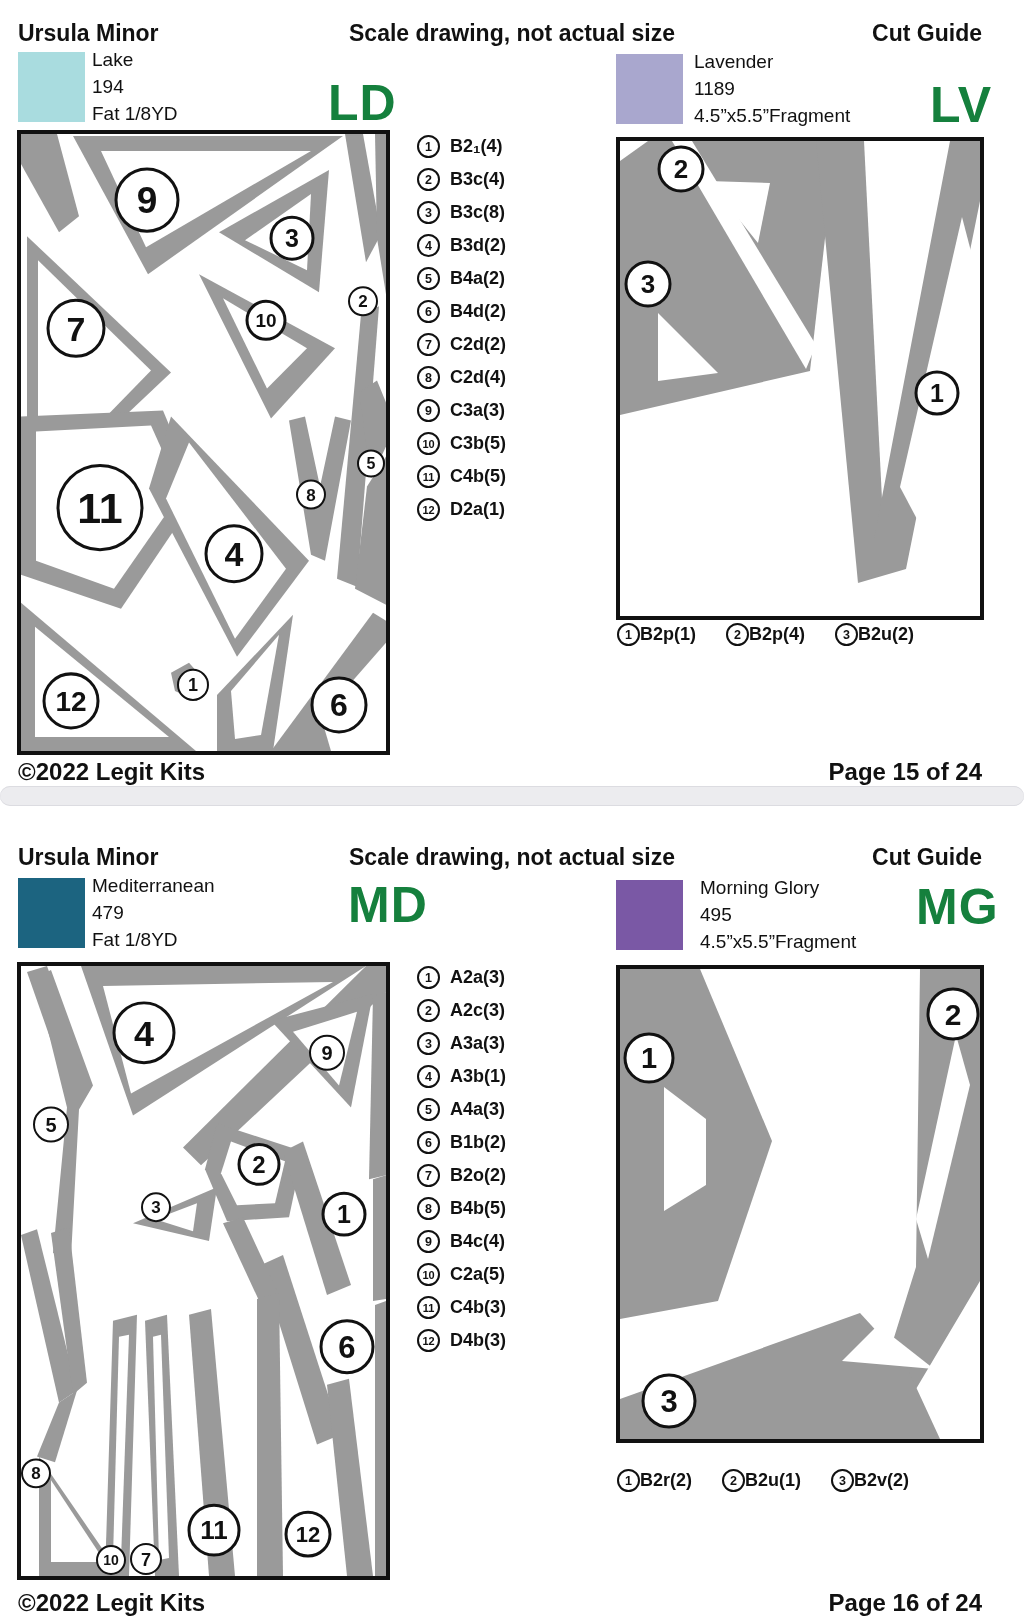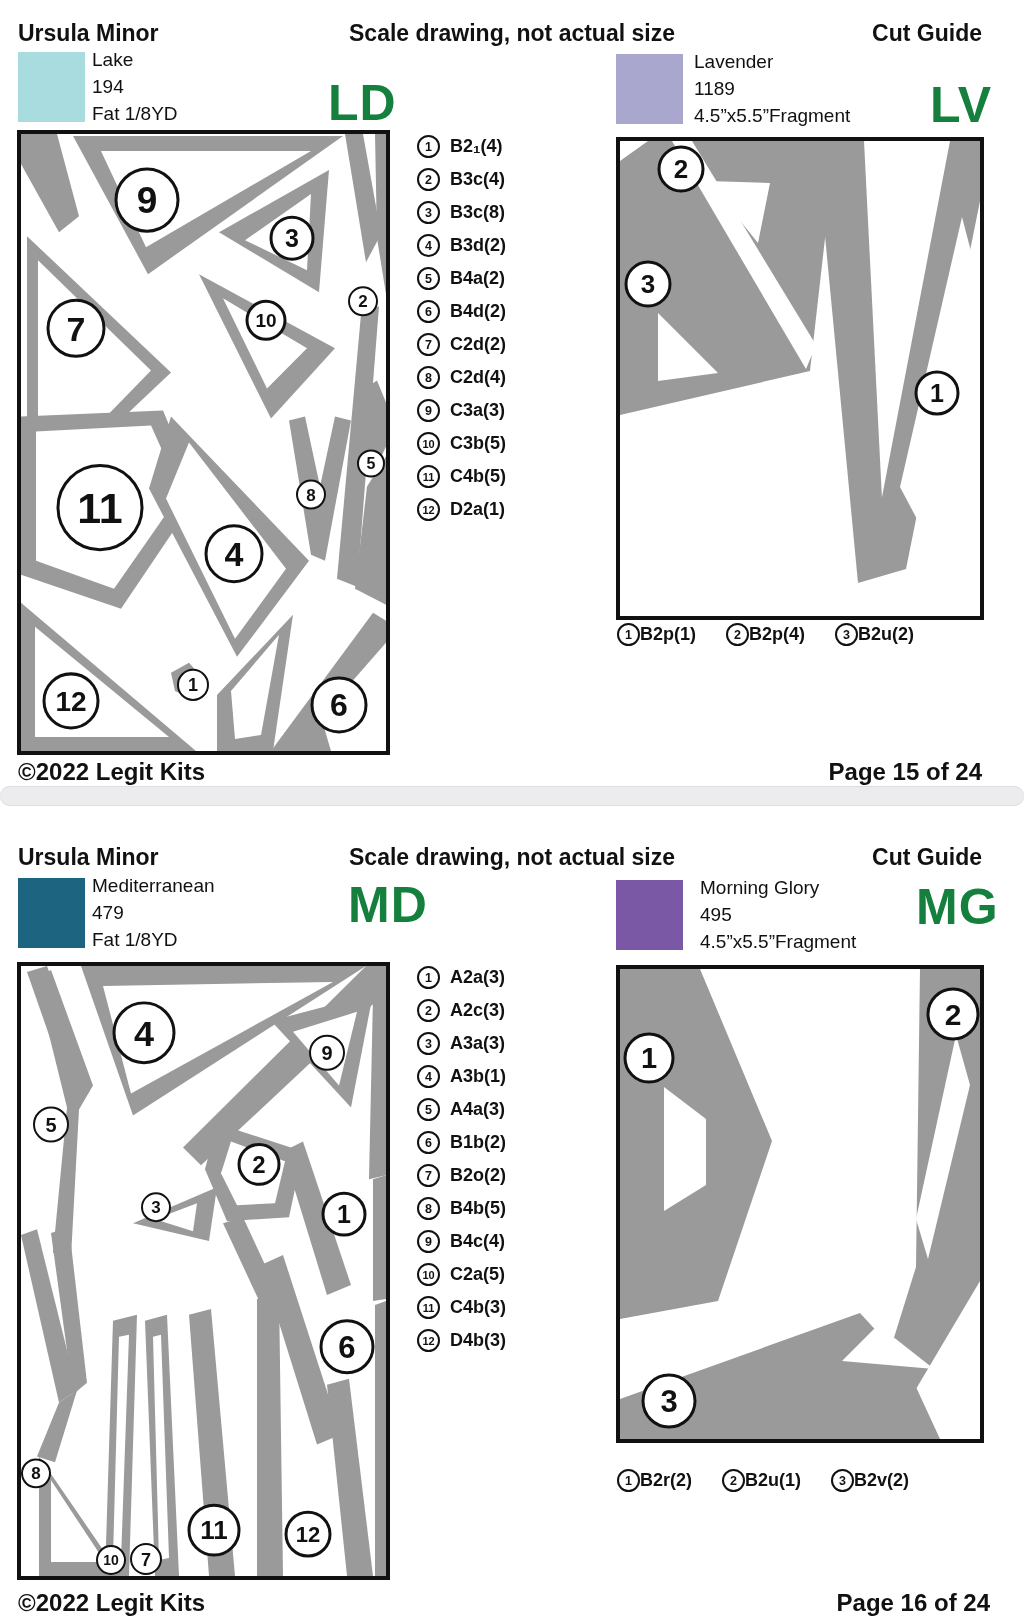--- a/index.html
+++ b/index.html
@@ -414,15 +414,15 @@
         <span class="pnum">2</span>
         <span class="plbl">B2u(1)</span>
       </div>
       <div class="piece">
         <span class="pnum">3</span>
         <span class="plbl">B2v(2)</span>
       </div>
     </div>
 
   <div class="abs ftr" style="left:18px;top:1589px;">©2022 Legit Kits</div>
-  <div class="abs ftr" style="right:34px;top:1589px;">Page 16 of 24</div>
+  <div class="abs ftr" style="right:42px;top:1589px;">Page 16 of 24</div>
 
 </div>
 
 </body></html>

